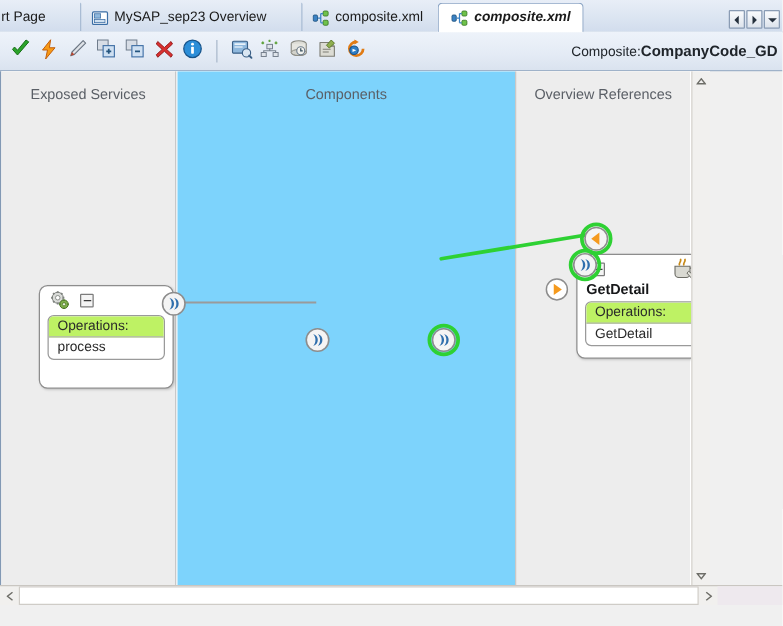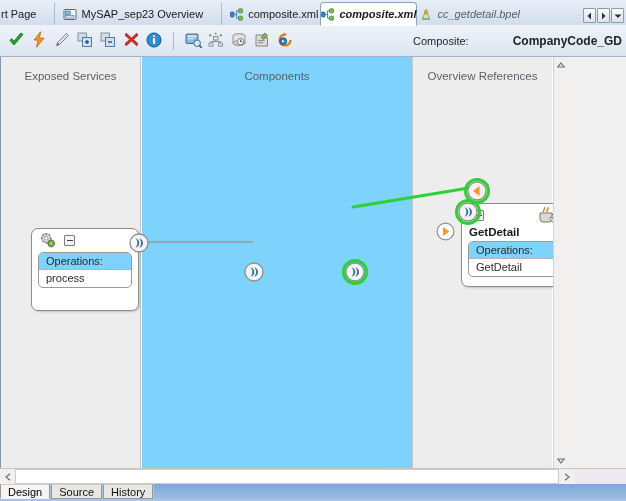--- a/index.html
+++ b/index.html
@@ -14,21 +14,21 @@
 
   
   .tabstrip{
     position:absolute;left:0;top:0;width:626px;height:25px;
     background:linear-gradient(to bottom,#e8eef7 0%,#dde6f2 50%,#d2dded 100%);
     border-bottom:1px solid #8ba4c4;
     display:flex;align-items:flex-end;
   }
   .tab{
     height:23px;display:flex;align-items:center;gap:4px;
-    padding:0 0;margin-right:1px;
+    padding:0 10px;margin-right:1px;
     font-size:11px;color:#1a1a1a;white-space:nowrap;
     border-top:1px solid transparent;border-left:1px solid transparent;border-right:1px solid transparent;
     box-sizing:border-box;position:relative;
   }
   .tab.clipped{padding-left:0;}
   .tab.sep{border-left:1px solid #a9bcd4;margin-left:16px;padding-left:8px;}
   .tab.active{
     background:#ffffff;
     border-top:1px solid #8ba4c4;border-left:1px solid #8ba4c4;border-right:1px solid #8ba4c4;
     border-bottom:1px solid #ffffff;
@@ -54,24 +54,24 @@
   .toolbar{
     position:absolute;left:0;top:25px;width:626px;height:31px;
     background:linear-gradient(to bottom,#eef3fa 0%,#e4ebf5 60%,#dae3ef 100%);
     border-bottom:1px solid #9fb2c9;
     display:flex;align-items:center;
   }
   .tb-icons{display:flex;align-items:center;gap:3px;padding-left:6px;}
   .tbi{width:20px;height:20px;display:flex;align-items:center;justify-content:center;}
   .tb-div{width:1px;height:18px;background:#aab9cc;margin:0 6px;}
   .composite-label{
-    margin-left:auto;padding-right:4px;display:flex;align-items:baseline;gap:20px;
+    margin-left:auto;padding-right:4px;display:flex;align-items:baseline;gap:0;
     font-size:11px;color:#20252b;white-space:nowrap;
   }
-  .composite-label .val{font-weight:bold;font-size:12px;margin-left:24px;}
+  .composite-label .val{font-weight:bold;font-size:12px;}
 
   
   .canvas{
     position:absolute;left:0;top:57px;width:568px;height:411px;
     background:#ffffff;border-left:1px solid #8299b4;
     box-sizing:border-box;overflow:hidden;
   }
   .lane{position:absolute;top:0;bottom:0;box-sizing:border-box;}
   .lane.left{left:0;width:140px;background:#ededed;border-right:1px solid #c8c8c8;}
   .lane.center{left:141px;right:156px;background:#7dd3fc;}
@@ -97,21 +97,21 @@
   }
   .node-hdr{position:relative;height:22px;}
   .node-title{
     font-size:11.5px;font-weight:bold;color:#17181a;
     padding:0 6px 2px 7px;white-space:nowrap;overflow:hidden;
   }
   .ops-box{
     margin:1px 6px 6px 6px;border:1px solid #9a9a9a;border-radius:5px;overflow:hidden;background:#fff;
   }
   .ops-hdr{
-    background:#7dd3fc;border-bottom:1px solid #b4b4b4;
+    background:#bef264;border-bottom:1px solid #b4b4b4;
     padding:2px 0 2px 7px;font-size:11px;color:#2a2a2a;
   }
   .ops-item{padding:2px 0 3px 7px;font-size:11px;color:#2a2a2a;}
 
   .minus-box{
     position:absolute;width:11px;height:11px;box-sizing:border-box;
     border:1px solid #7b7b7b;background:#f4f4f4;border-radius:1px;
     display:flex;align-items:center;justify-content:center;
   }
   .minus-box i{display:block;width:6px;height:1px;background:#3c3c3c;}
@@ -208,30 +208,20 @@
         <svg width="14" height="13" viewBox="0 0 14 13">
           <rect x="0.5" y="4" width="3.5" height="5" rx="1" fill="#3b82c4" stroke="#24557f" stroke-width=".7"></rect>
           <rect x="8.5" y="0.8" width="4" height="4" rx="1" fill="#6fc24a" stroke="#3c7a28" stroke-width=".7"></rect>
           <rect x="8.5" y="8.2" width="4" height="4" rx="1" fill="#6fc24a" stroke="#3c7a28" stroke-width=".7"></rect>
           <path d="M4.3 6.5 H6.6 M6.6 2.8 V10.2 M6.6 2.8 H8.4 M6.6 10.2 H8.4" stroke="#3b82c4" stroke-width="1" fill="none"></path>
         </svg>
       </span>
       <span>composite.xml</span>
     </div>
 
-    <div class="tab dim">
-      <span class="ic">
-        <svg width="14" height="13" viewBox="0 0 14 13">
-          <path d="M7 1.5 L10.5 11 H3.5 Z" fill="#cfe8b8" stroke="#6f9c46" stroke-width=".8"></path>
-          <circle cx="7" cy="4.2" r="1.7" fill="#f3b24a" stroke="#b57b1d" stroke-width=".7"></circle>
-          <path d="M3 11 H11" stroke="#6f9c46" stroke-width=".9"></path>
-        </svg>
-      </span>
-      <span>cc_getdetail.bpel</span>
-    </div>
 
     <div class="tab-nav">
       <div class="navbtn">
         <svg width="7" height="8" viewBox="0 0 7 8">
             <path d="M5 0.5 L1.5 4 L5 7.5 Z" fill="#25303d"></path>
           </svg>
       </div>
       <div class="navbtn">
         <svg width="7" height="8" viewBox="0 0 7 8">
             <path d="M2 0.5 L5.5 4 L2 7.5 Z" fill="#25303d"></path>
@@ -526,26 +516,14 @@
       <div class="hsthumb" style="left:0;width:100%"></div>
     </div>
     <div class="hsarrow">
       <svg width="6" height="8" viewBox="0 0 6 8">
           <path d="M1 0.8 L5 4 L1 7.2" fill="none" stroke="#6e6e68" stroke-width="1.2"></path>
         </svg>
     </div>
     <div class="hstail"></div>
   </div>
 
-  <div class="bottombar">
-    <div class="btab active">
-      <span>Design</span>
-    </div>
-    <div class="btab">
-      <span>Source</span>
-    </div>
-    <div class="btab">
-      <span>History</span>
-    </div>
-    <div class="bfill"></div>
-  </div>
 
 </div>
 
 </body></html>

